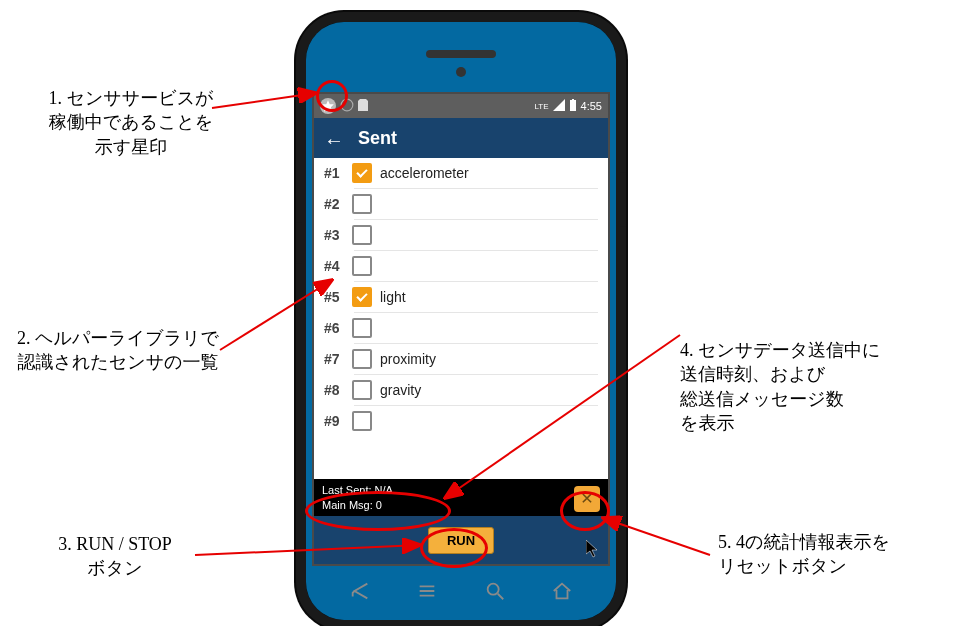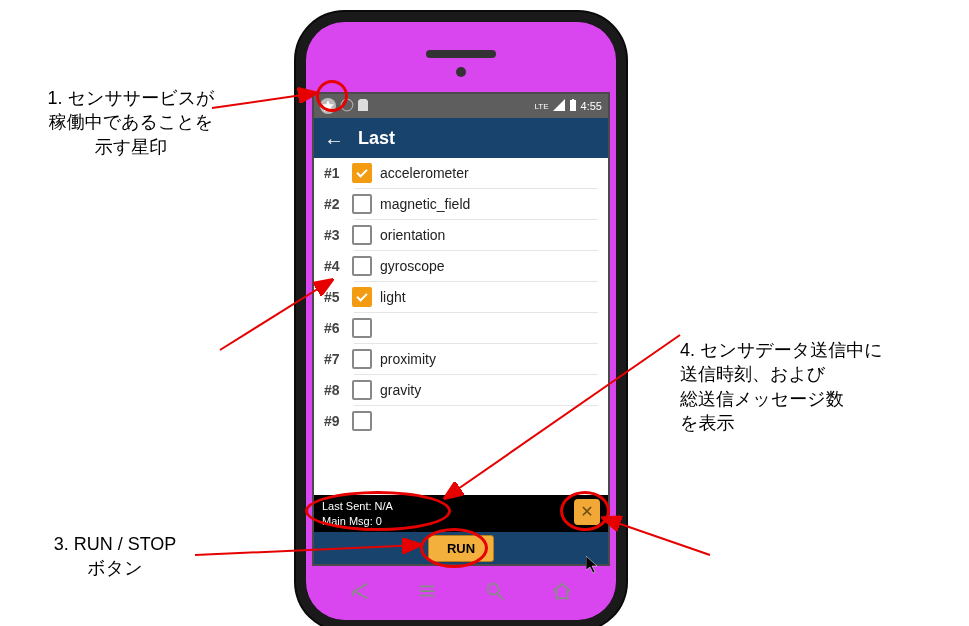--- a/index.html
+++ b/index.html
@@ -26,21 +26,21 @@
     height: 598px;
     background: #000;
     border-radius: 48px;
     border: 10px solid #1a1a1a;
     box-shadow: inset 0 0 4px #333, 0 0 0 2px #0a0a0a;
   }
   .phone-inner {
     position: absolute;
     left: 0; top: 0; width: 100%; height: 100%;
     border-radius: 38px;
-    background: #d946ef;
+    background: #0369a1;
     overflow: hidden;
   }
   .speaker {
     position: absolute;
     left: 50%; top: 28px;
     transform: translateX(-50%);
     width: 70px; height: 8px;
     background: #333;
     border-radius: 4px;
   }
@@ -142,37 +142,37 @@
   }
   .sname { flex: 1; }
 
   
   .statsbar {
     background: #000;
     color: #fff;
     font-size: 11px;
     padding: 4px 8px 4px 8px;
     display: flex;
-    align-items: flex-start;
+    align-items: flex-end;
     line-height: 1.3;
   }
   .statsbar .text { flex: 1; }
   .resetbtn {
     width: 26px; height: 26px;
     background: #f2a837;
     border-radius: 4px;
     display: flex; align-items: center; justify-content: center;
     color: #6a4a12;
     font-size: 16px;
   }
 
   
   .runbar {
     background: #18436d;
-    height: 32px;
+    height: 48px;
     display: flex;
     align-items: center;
     justify-content: center;
     position: relative;
   }
   .runbtn {
     background: #f4b03c;
     color: #000;
     font-weight: 700;
     font-size: 13px;
@@ -219,20 +219,21 @@
     fill: none;
   }
 
   
   .anno {
     position: absolute;
     color: #000;
     font-size: 18px;
     line-height: 1.35;
     white-space: pre;
+    font-family: Liberation Serif, serif;
   }
 </style>
 </head>
 <body>
 
 <div class="canvas">
 
   <div class="phone">
 
     <div class="sidebtn" style="left:-10px; top:200px;"></div>
@@ -274,46 +275,43 @@
                   <rect x="1" y="1" width="6" height="11" fill="#fff"></rect>
                   <rect x="3" y="0" width="2" height="1" fill="#fff"></rect>
                 </svg>
             </span>
             <span>4:55</span>
           </div>
         </div>
 
         <div class="titlebar">
           <span class="backarrow">←</span>
-          <span>Last</span>
+          <span>Sent</span>
         </div>
 
         <div class="sensorlist" id="sensorlist">
             <div class="sensorrow">
               <span class="num">#1</span>
               <span class="cbox checked"></span>
               <span class="sname">accelerometer</span>
             </div>
             <div class="divider"></div>
             <div class="sensorrow">
               <span class="num">#2</span>
               <span class="cbox"></span>
-              <span class="sname">magnetic_field</span>
             </div>
             <div class="divider"></div>
             <div class="sensorrow">
               <span class="num">#3</span>
               <span class="cbox"></span>
-              <span class="sname">orientation</span>
             </div>
             <div class="divider"></div>
             <div class="sensorrow">
               <span class="num">#4</span>
               <span class="cbox"></span>
-              <span class="sname">gyroscope</span>
             </div>
             <div class="divider"></div>
             <div class="sensorrow">
               <span class="num">#5</span>
               <span class="cbox checked"></span>
               <span class="sname">light</span>
             </div>
             <div class="divider"></div>
             <div class="sensorrow">
               <span class="num">#6</span>
@@ -399,20 +397,24 @@
     <line x1="195" y1="555" x2="420" y2="545" stroke="#e60000" stroke-width="2" marker-end="url(#ah)"></line>
 
     <line x1="680" y1="335" x2="445" y2="498" stroke="#e60000" stroke-width="2" marker-end="url(#ah)"></line>
 
     <line x1="710" y1="555" x2="603" y2="518" stroke="#e60000" stroke-width="2" marker-end="url(#ah)"></line>
   </svg>
 
   <div class="anno" style="left:26px; top:86px; text-align:center; width:210px;"><span>1.</span> <span>センササービスが
 稼働中であることを
 示す星印</span></div>
+  <div class="anno" style="left:0px; top:326px; text-align:center; width:236px;"><span>2.</span> <span>ヘルパーライブラリで
+認識されたセンサの一覧</span></div>
   <div class="anno" style="left:30px; top:532px; text-align:center; width:170px;"><span>3.</span> <span>RUN / STOP
 ボタン</span></div>
   <div class="anno" style="left:680px; top:298px;margin-top:40px;"><span>4.</span> <span>センサデータ送信中に
 送信時刻、および
 総送信メッセージ数
 を表示</span></div>
+  <div class="anno" style="left:718px; top:530px;"><span>5.</span> <span>4の統計情報表示を
+リセットボタン</span></div>
 
 </div>
 
 </body></html>

